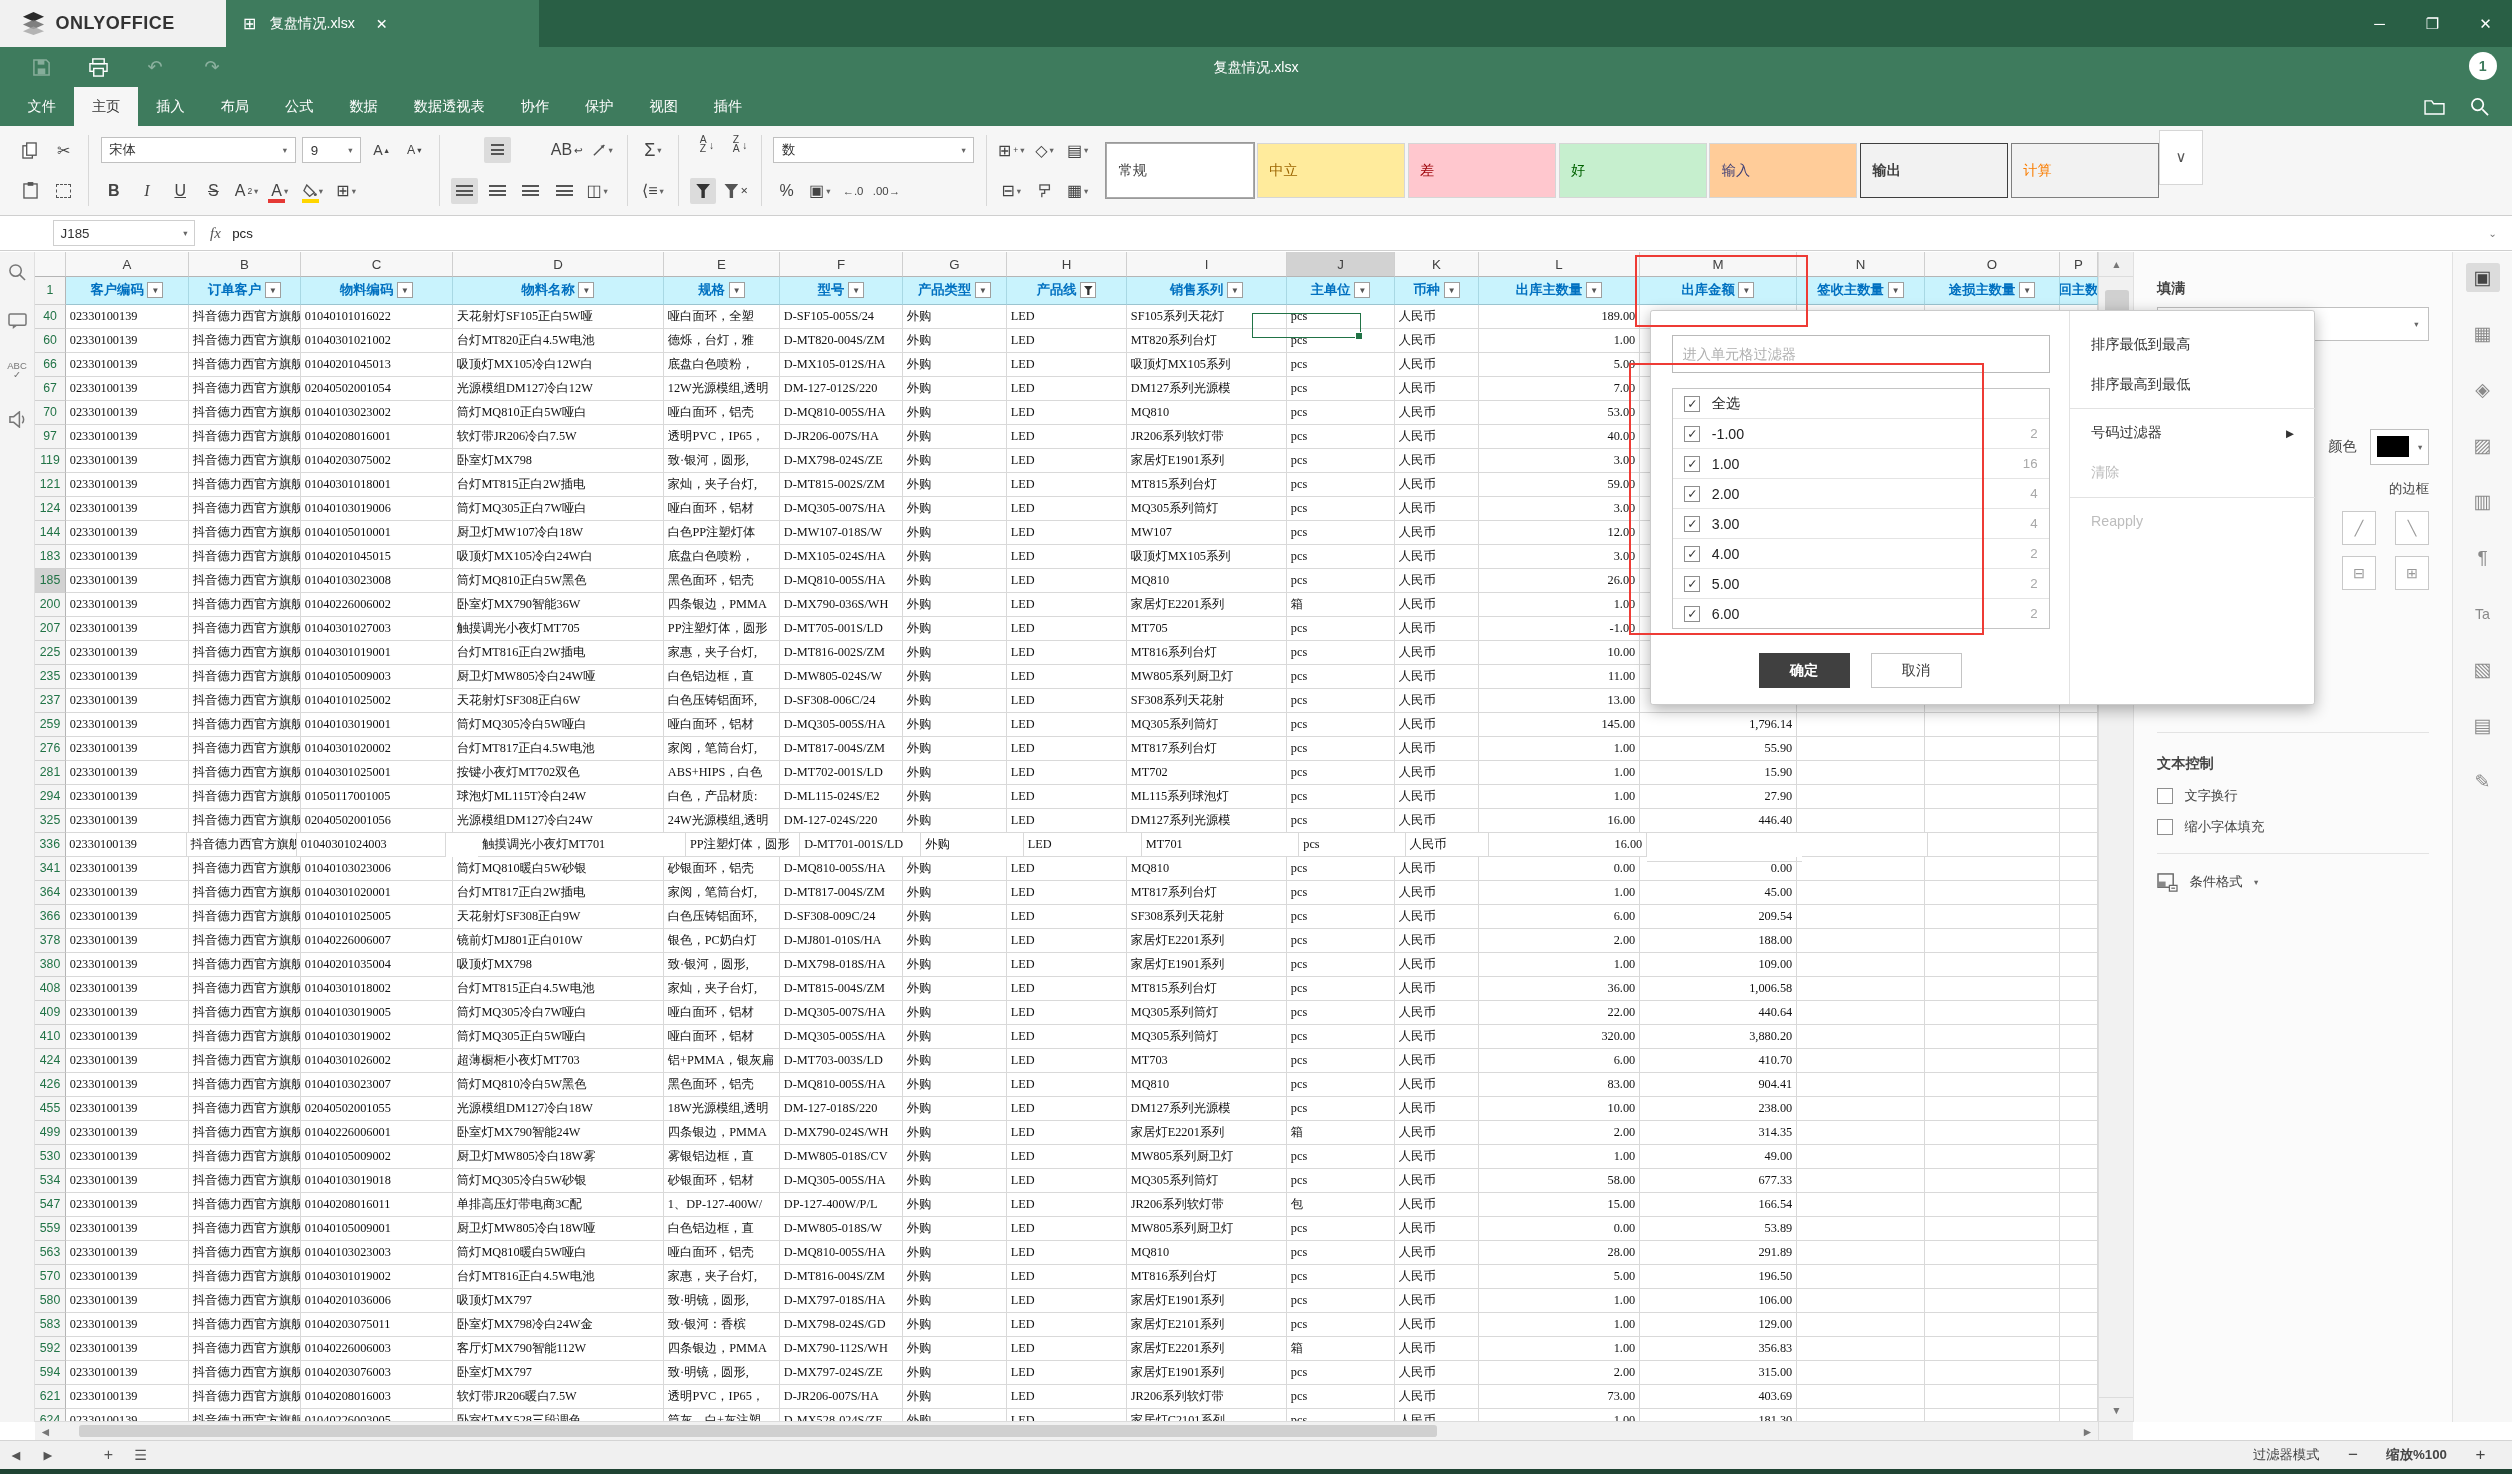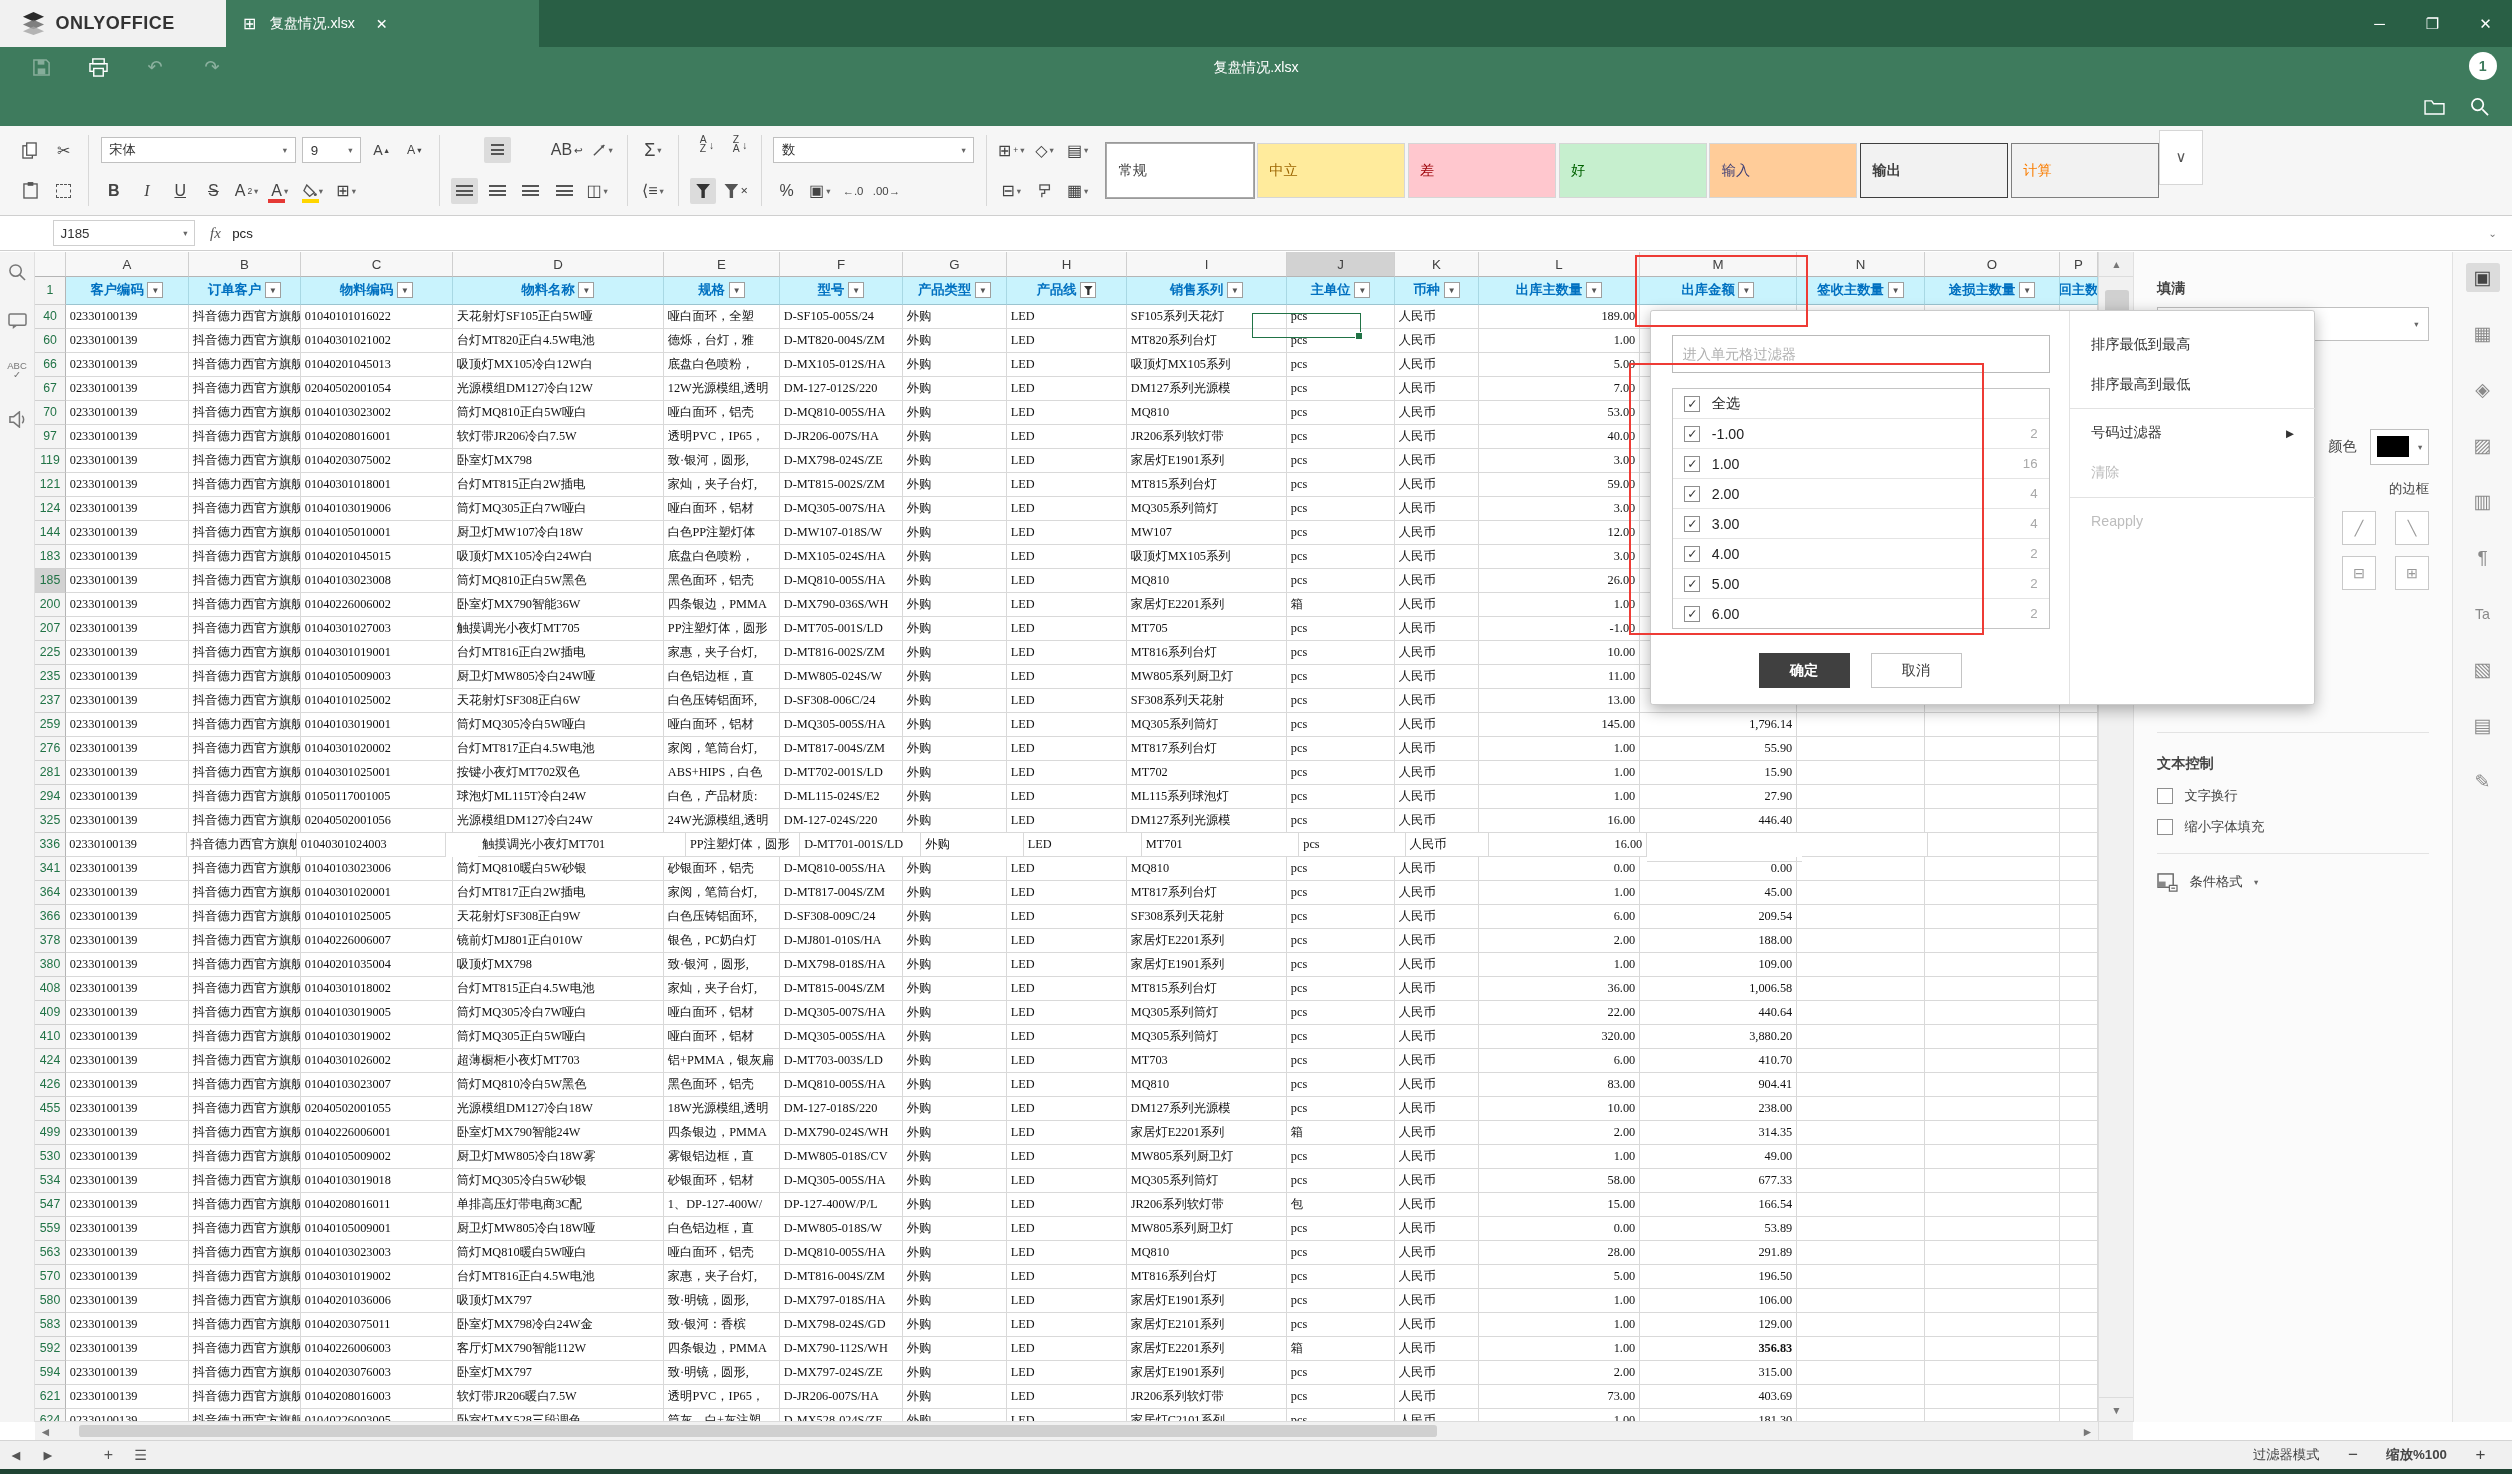--- a/index.html
+++ b/index.html
@@ -157,20 +157,33 @@
         <rect x="6" y="11" width="10" height="8" fill="#3e7b5d" stroke="#fff" stroke-width="1.5"></rect>
       </svg>
   </div>
   <div class="qa dim">↶</div>
   <div class="qa dim">↷</div>
   <div id="title-center">复盘情况.xlsx</div>
   <div id="avatar">1</div>
 </div>
 
 <div id="menubar" class="abs">
+  <div style="display:flex">
+      <div class="mitem">文件</div>
+      <div class="mitem act">主页</div>
+      <div class="mitem">插入</div>
+      <div class="mitem">布局</div>
+      <div class="mitem">公式</div>
+      <div class="mitem">数据</div>
+      <div class="mitem">数据透视表</div>
+      <div class="mitem">协作</div>
+      <div class="mitem">保护</div>
+      <div class="mitem">视图</div>
+      <div class="mitem">插件</div>
+    </div>
   <div id="menu-right">
     <span>
       <svg width="21" height="17" viewBox="0 0 22 18">
           <path d="M1 3h7l2 3h11v11H1z" fill="none" stroke="#fff" stroke-width="1.5"></path>
         </svg>
     </span>
     <span>
       <svg width="19" height="19" viewBox="0 0 20 20">
           <circle cx="8" cy="8" r="6" fill="none" stroke="#fff" stroke-width="1.8"></circle>
           <line x1="13" y1="13" x2="19" y2="19" stroke="#fff" stroke-width="1.8"></line>
@@ -1312,21 +1325,21 @@
       <div class="dc" style="width: 152px;">01040226006003</div>
       <div class="dc" style="width: 211px;">客厅灯MX790智能112W</div>
       <div class="dc" style="width: 116px;">四条银边，PMMA</div>
       <div class="dc" style="width: 123px;">D-MX790-112S/WH</div>
       <div class="dc" style="width: 104px;">外购</div>
       <div class="dc" style="width: 120px;">LED</div>
       <div class="dc" style="width: 160px;">家居灯E2201系列</div>
       <div class="dc" style="width: 108px;">箱</div>
       <div class="dc" style="width: 84px;">人民币</div>
       <div class="dc num" style="width: 161px;">1.00</div>
-      <div class="dc num" style="width: 157px; font-weight: bold;">356.83</div>
+      <div class="dc num" style="width: 157px;">356.83</div>
       <div class="dc num" style="width: 128px;"></div>
       <div class="dc" style="width: 135px;"></div>
       <div class="dc" style="width: 38px;"></div>
     </div>
     <div class="drow">
       <div class="rowhdr" style="width: 31px;">594</div>
       <div class="dc" style="width: 123px;">02330100139</div>
       <div class="dc" style="width: 112px;">抖音德力西官方旗舰店</div>
       <div class="dc" style="width: 152px;">01040203076003</div>
       <div class="dc" style="width: 211px;">卧室灯MX797</div>

